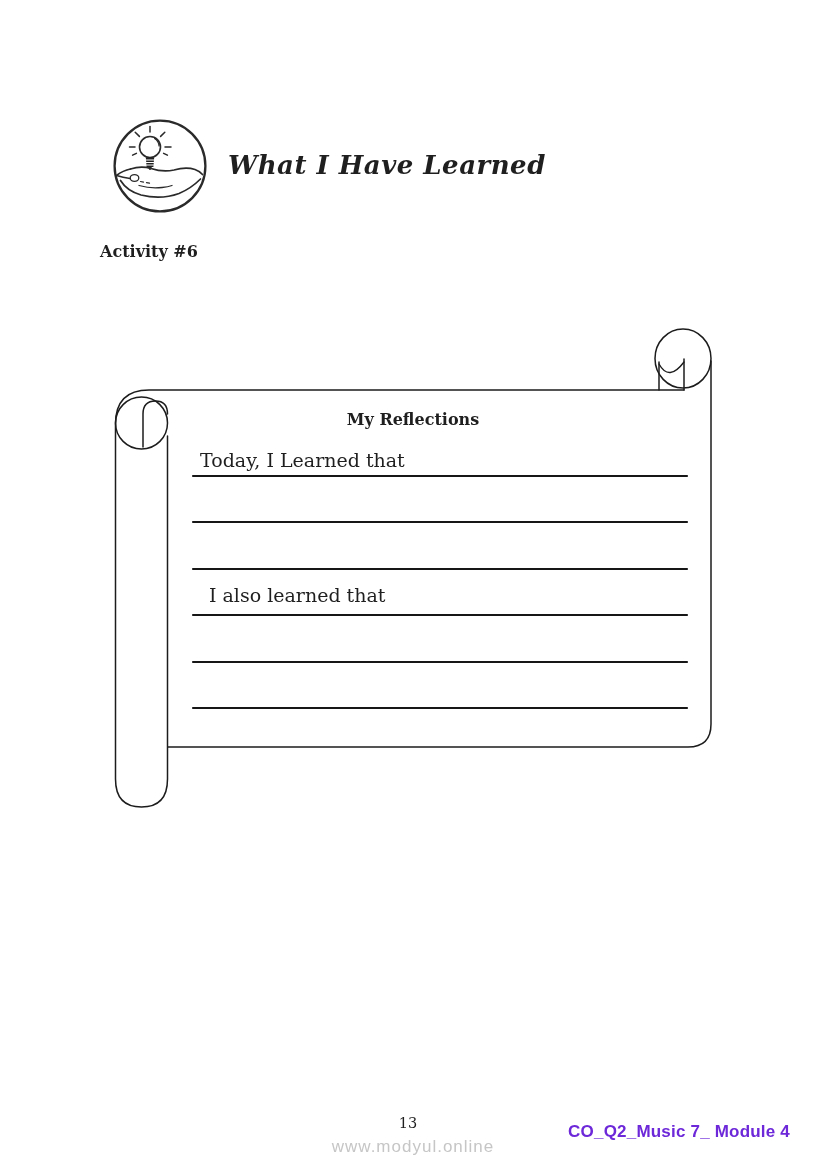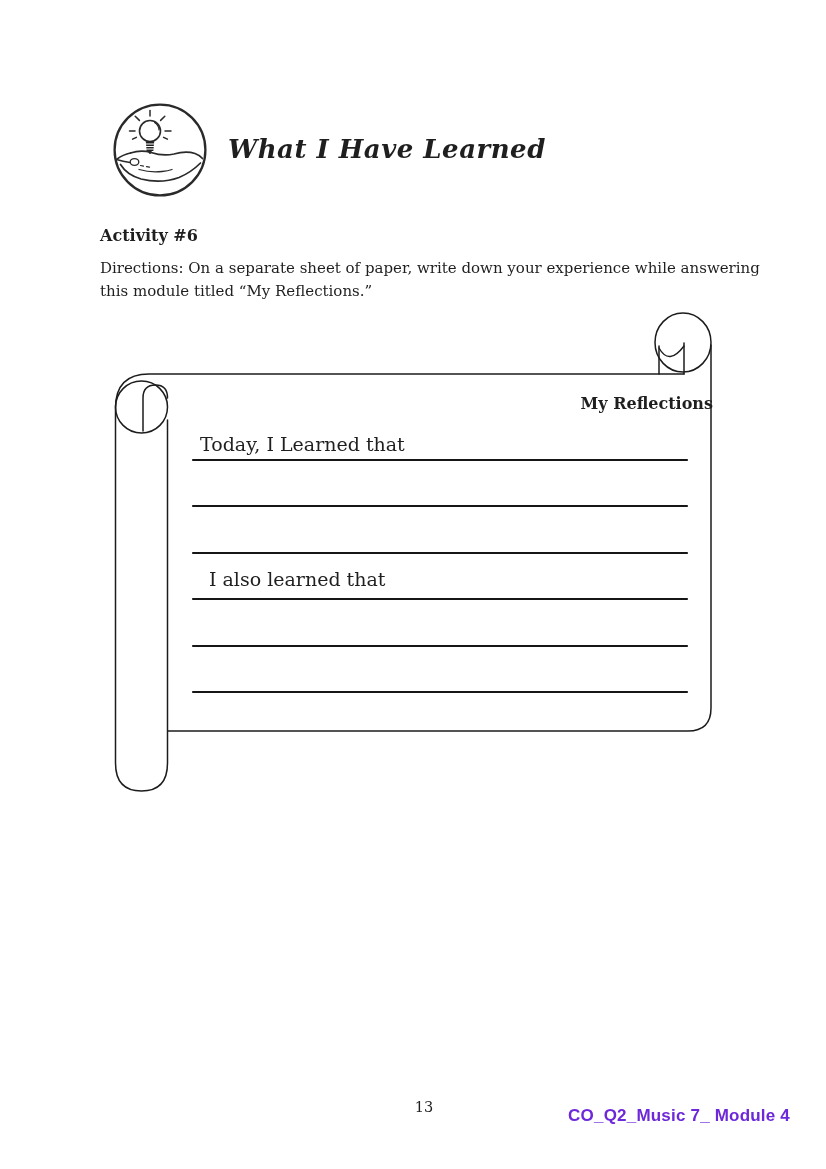--- a/index.html
+++ b/index.html
@@ -9,21 +9,21 @@
   }
   html,body{margin:0;padding:0;background:#ffffff;}
   .page{
     position:relative;
     width:826px;height:1169px;
     background:#ffffff;
     font-family:"DejaVu Serif", serif;
     color:var(--ink);
     overflow:hidden;
   }
-  .abs{position:absolute;}
+  .abs{position:absolute;margin-top:16px;}
 
   
   .icon-wrap{left:113px;top:103px;width:94px;height:94px;}
   .page-title{
     left:228px;top:134px;
     font-size:26px;font-weight:bold;font-style:italic;
     letter-spacing:0.5px;white-space:nowrap;
   }
 
   
@@ -31,28 +31,28 @@
   .activity-directions{
     left:100px;top:257px;width:680px;
     font-size:15px;line-height:23px;
   }
 
   
   .scroll-wrap{left:113px;top:308px;width:600px;height:485px;}
   .scroll-wrap svg{display:block;}
   .ws-title{
     left:113px;top:394px;width:600px;
-    text-align:right;font-size:16px;font-weight:bold;
+    text-align:center;font-size:16px;font-weight:bold;
   }
   .ws-prompt{font-size:19px;white-space:nowrap;}
   .ws-prompt-1{left:200px;top:433px;}
   .ws-prompt-2{left:209px;top:568px;}
 
   
-  .page-number{left:124px;top:1099px;width:600px;text-align:center;font-size:14.5px;}
+  .page-number{left:108px;top:1099px;width:600px;text-align:center;font-size:14.5px;}
   .watermark{
     left:113px;top:1121px;width:600px;text-align:center;
     font-family:"Liberation Sans", sans-serif;
     font-size:17px;letter-spacing:1px;color:var(--watermark);
   }
   .module-code{
     right:36px;top:1106px;
     font-family:"Liberation Sans", sans-serif;
     font-size:17px;font-weight:bold;letter-spacing:0.2px;color:#6d28d9;
     white-space:nowrap;
@@ -92,21 +92,20 @@
         <path d="M 27.5 62.5 L 30.5 63.2 M 33.5 63.7 L 36.5 64.1" stroke-width="1.2"></path>
         <path d="M 26 66.5 Q 38 70 49 68.5 Q 55 67.8 59 66.5" stroke-width="1.3"></path>
         <path d="M 7.5 61.5 Q 14 72 28 76 Q 48 81 66 74.5 Q 78 69.5 87.5 60"></path>
       </g>
     </svg>
   </div>
 
   <div class="abs page-title">What I Have Learned</div>
 
   <div class="abs activity-heading">Activity #6</div>
-  <div class="abs activity-directions">Directions: On a separate sheet of paper, write down your experience while answering this module titled “My Reflections.”</div>
 
   <div class="abs scroll-wrap">
     <svg width="600" height="485" viewBox="0 0 600 485" fill="none" stroke="#1c1c1c" stroke-linecap="round" stroke-linejoin="round">
 
       <g stroke-width="1.5">
         <ellipse cx="570" cy="34.5" rx="28" ry="29.5"></ellipse>
         <path d="M 546 38 L 546 66"></path>
         <path d="M 571 35 L 571 66"></path>
         <path d="M 546 40 Q 556 58 571 38" stroke-width="1.4"></path>
       </g>
@@ -131,15 +130,16 @@
         <line x1="80" y1="384" x2="574" y2="384"></line>
       </g>
     </svg>
   </div>
 
   <div class="abs ws-title">My Reflections</div>
   <div class="abs ws-prompt ws-prompt-1">Today, I Learned that</div>
   <div class="abs ws-prompt ws-prompt-2">I also learned that</div>
 
   <div class="abs page-number">13</div>
+  <div class="abs watermark">www.modyul.online</div>
   <div class="abs module-code">CO_Q2_Music 7_ Module 4</div>
 
 </div>
 
 </body></html>

